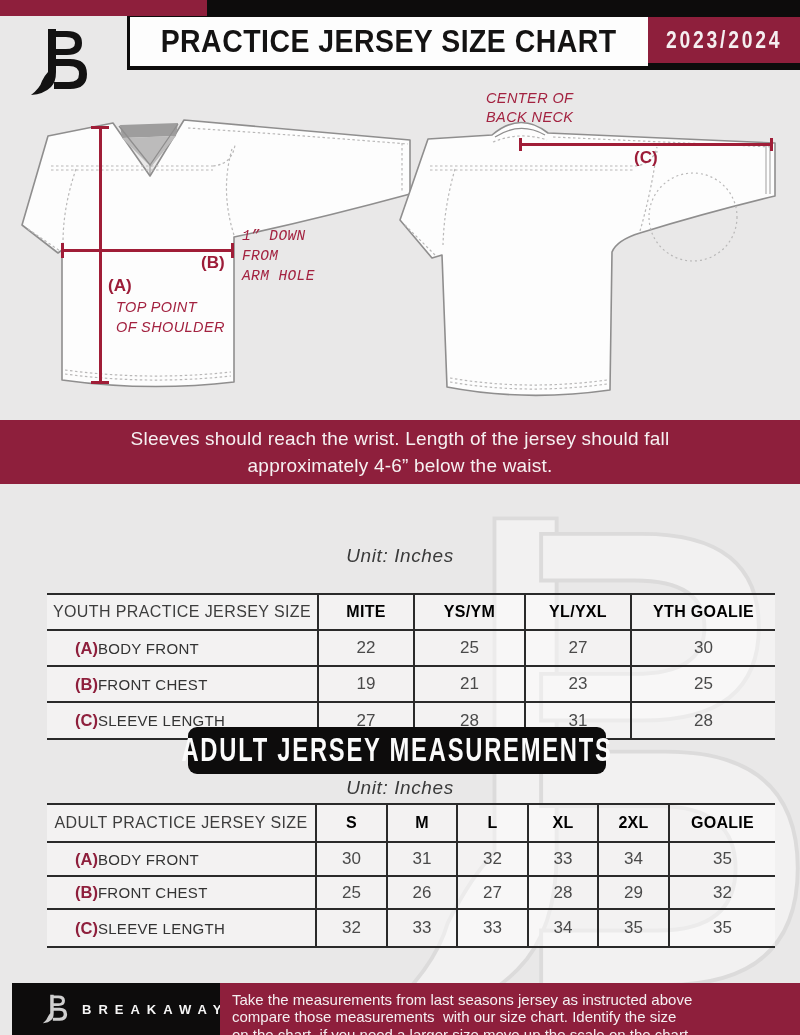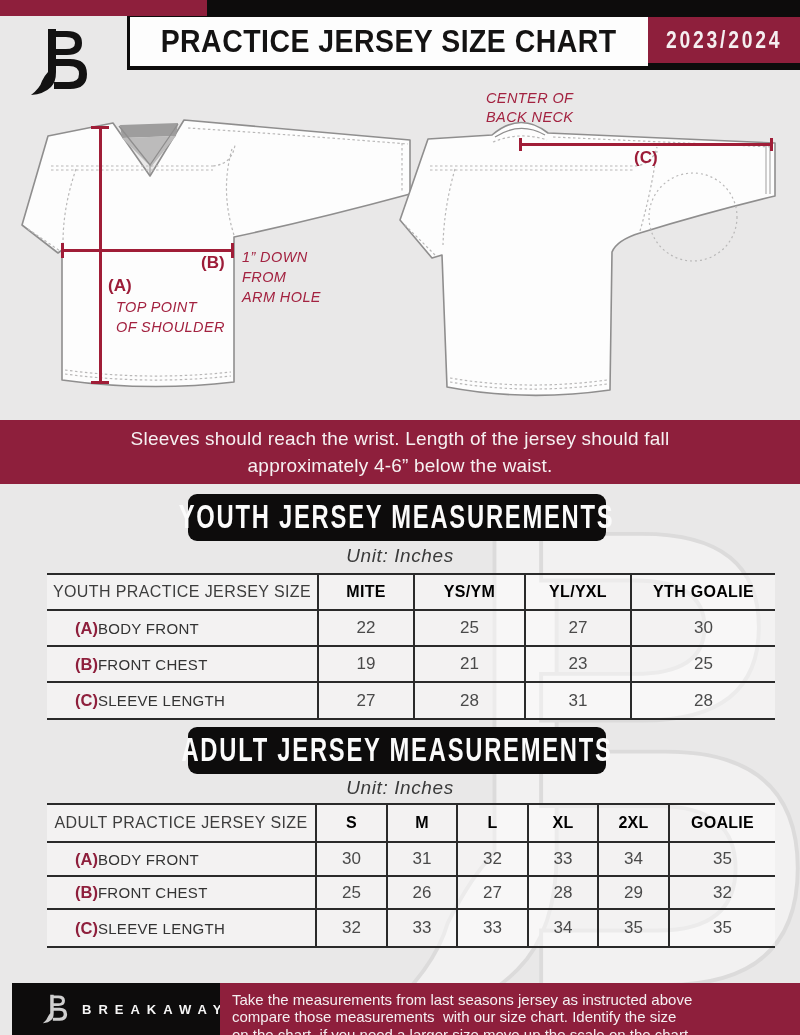--- a/index.html
+++ b/index.html
@@ -148,43 +148,40 @@
   <div class="abs mline" style="left:520px; top:143px; width:253px; height:3px;"></div>
   <div class="abs mcap" style="left:519px; top:138px; width:3px; height:13px;"></div>
   <div class="abs mcap" style="left:770px; top:138px; width:3px; height:13px;"></div>
 
   <div class="abs anno-tag" style="left:108px; top:276px;">(A)</div>
   <div class="abs anno-cap" style="left:116px; top:297px;">
     <div>TOP POINT</div>
     <div>OF SHOULDER</div>
   </div>
   <div class="abs anno-tag" style="left:201px; top:253px;">(B)</div>
-  <div class="abs anno-cap" style="left:242px; top:247px;">
+  <div class="abs anno-cap" style="left:242px; top:226px;font-family:Liberation Mono, monospace;">
     <div>1” DOWN</div>
     <div>FROM</div>
     <div>ARM HOLE</div>
   </div>
   <div class="abs anno-cap" style="left:486px; top:89px; line-height:19px;">
     <div>CENTER OF</div>
     <div>BACK NECK</div>
   </div>
   <div class="abs anno-tag" style="left:634px; top:148px;">(C)</div>
 
   <div class="abs banner">
     <div>Sleeves should reach the wrist. Length of the jersey should fall</div>
     <div>approximately 4-6” below the waist.</div>
   </div>
 
-  <div class="abs sec-title-box" style="top:494px;">
-    <span class="sec-title">YOUTH JERSEY MEASUREMENTS</span>
-  </div>
   <div class="abs unit" style="top:545px;">Unit: Inches</div>
 
   <div class="abs tbl" style="top:573px;">
-    <div class="trow head youth-cols" style="height:34px;">
+    <div class="trow head youth-cols" style="height:34px;margin-top:20px;">
       <div class="tcell th-first">YOUTH PRACTICE JERSEY SIZE</div>
       <div class="tcell th-size">MITE</div>
       <div class="tcell th-size">YS/YM</div>
       <div class="tcell th-size">YL/YXL</div>
       <div class="tcell th-size">YTH GOALIE</div>
     </div>
     <div class="trow youth-cols" style="height:34px;">
       <div class="tcell tlabel">
         <span class="row-tag">(A)</span>
         <span class="row-name">BODY FRONT</span>

